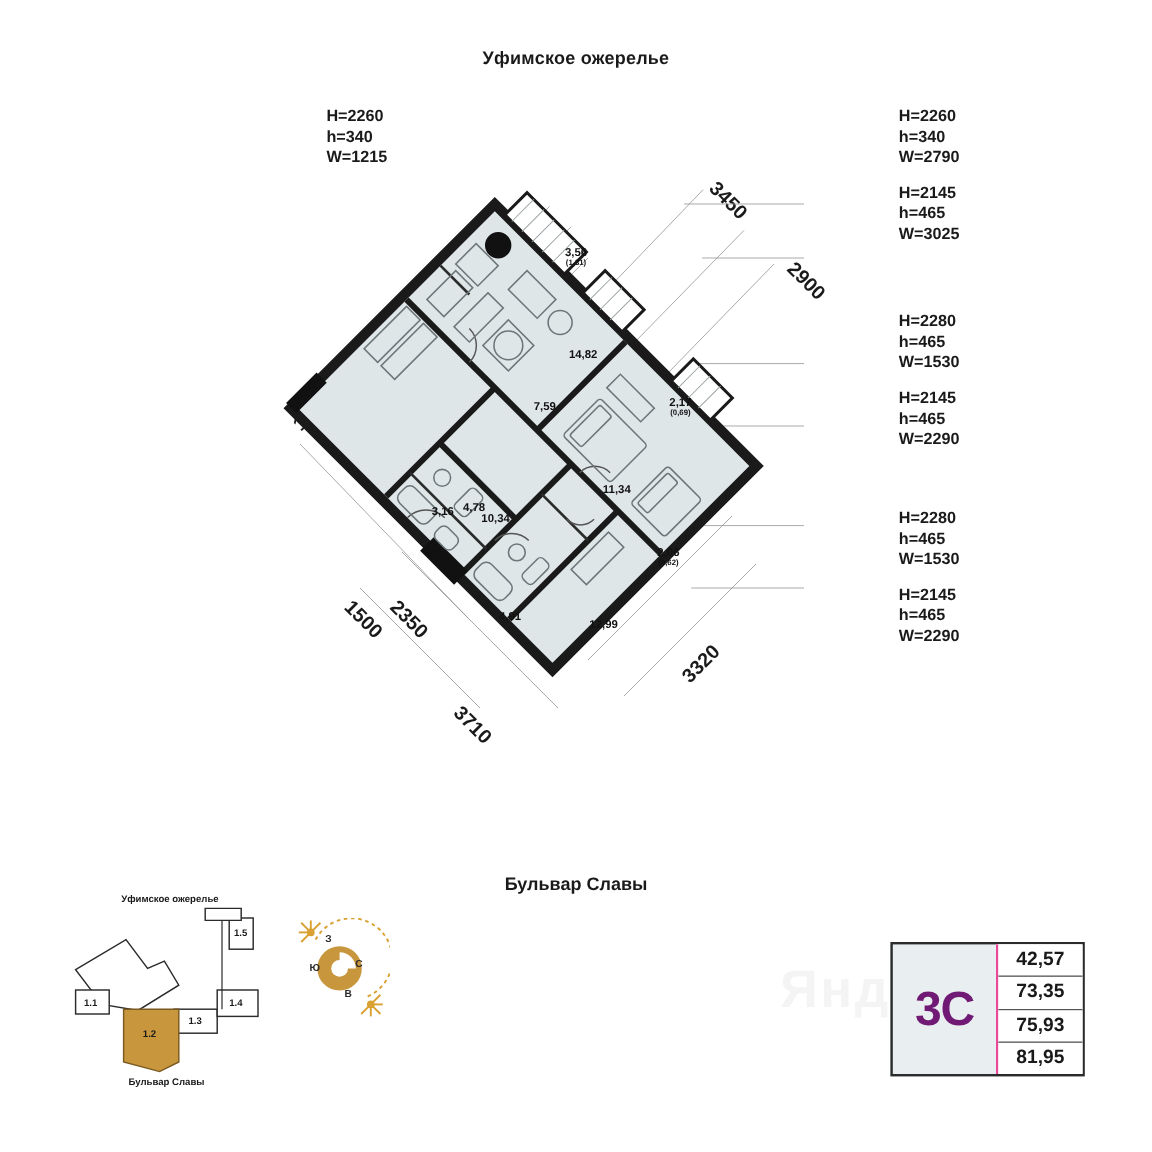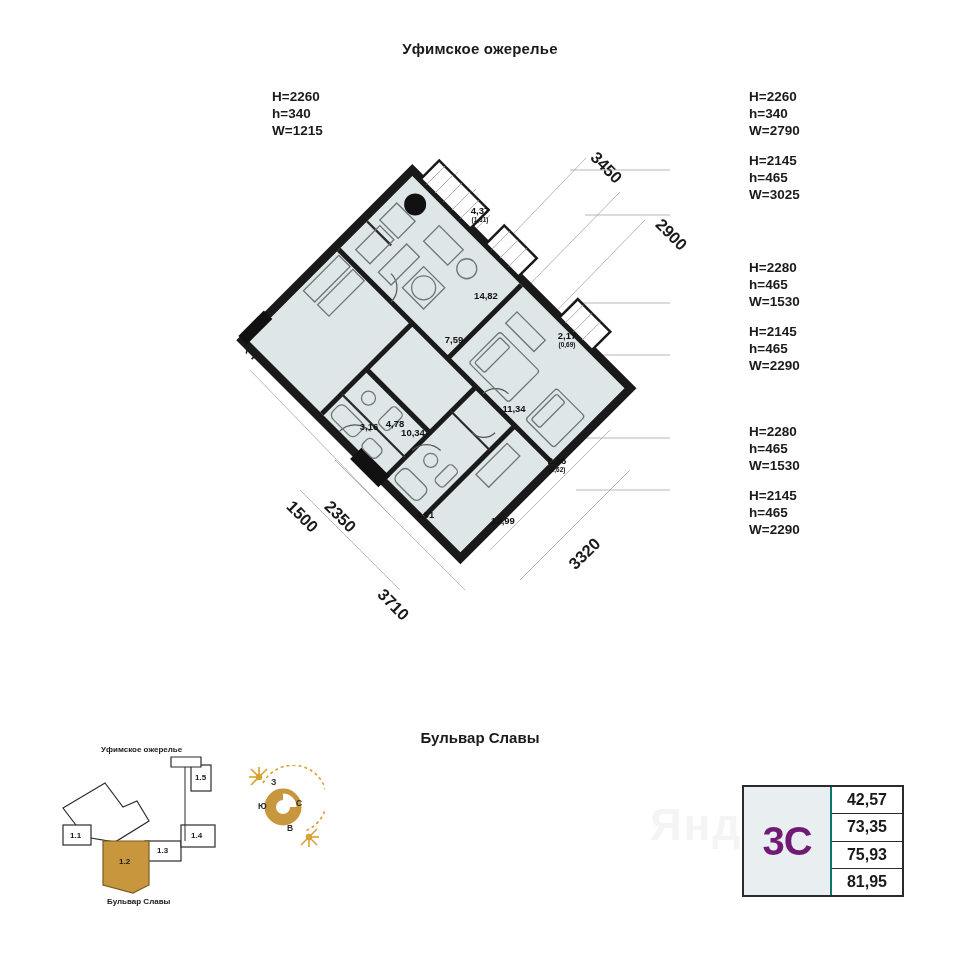--- a/index.html
+++ b/index.html
@@ -105,21 +105,21 @@
     justify-content: center;
     font-size: 40px;
     font-weight: 700;
     color: #701a75;
     letter-spacing: -1px;
   }
   #legend-values {
     flex: 1;
     display: flex;
     flex-direction: column;
-    border-left: 2px solid #0f766e;
+    border-left: 2px solid #ec4899;
     background: #ffffff;
     box-sizing: border-box;
   }
   .legend-val {
     flex: 1;
     display: flex;
     align-items: center;
     justify-content: center;
     font-size: 16px;
     font-weight: 600;
@@ -291,21 +291,21 @@
       <rect x="154" y="326" width="24" height="12" rx="4"></rect>
 
       <rect x="262" y="348" width="44" height="40" rx="3"></rect>
       <rect x="266" y="352" width="36" height="12" rx="2"></rect>
       <rect x="188" y="352" width="44" height="18"></rect>
     </g>
   </g>
 </svg>
 
 <div class="abs area" style="left:463px; top:205px; width:34px;">
-  <span>4,37</span><span class="sub">(1,31)</span>
+  <span>3,56</span><span class="sub">(1,31)</span>
 </div>
 <div class="abs area" style="left:466px; top:290px; width:40px;">14,82</div>
 <div class="abs area" style="left:437px; top:334px; width:34px;">7,59</div>
 <div class="abs area" style="left:378px; top:378px; width:34px;margin-top:40px;">4,78</div>
 <div class="abs area" style="left:354px; top:421px; width:30px;">3,16</div>
 <div class="abs area" style="left:394px; top:427px; width:38px;">10,34</div>
 <div class="abs area" style="left:494px; top:403px; width:40px;">11,34</div>
 <div class="abs area" style="left:551px; top:330px; width:32px;">
   <span>2,17</span><span class="sub">(0,69)</span>
 </div>

